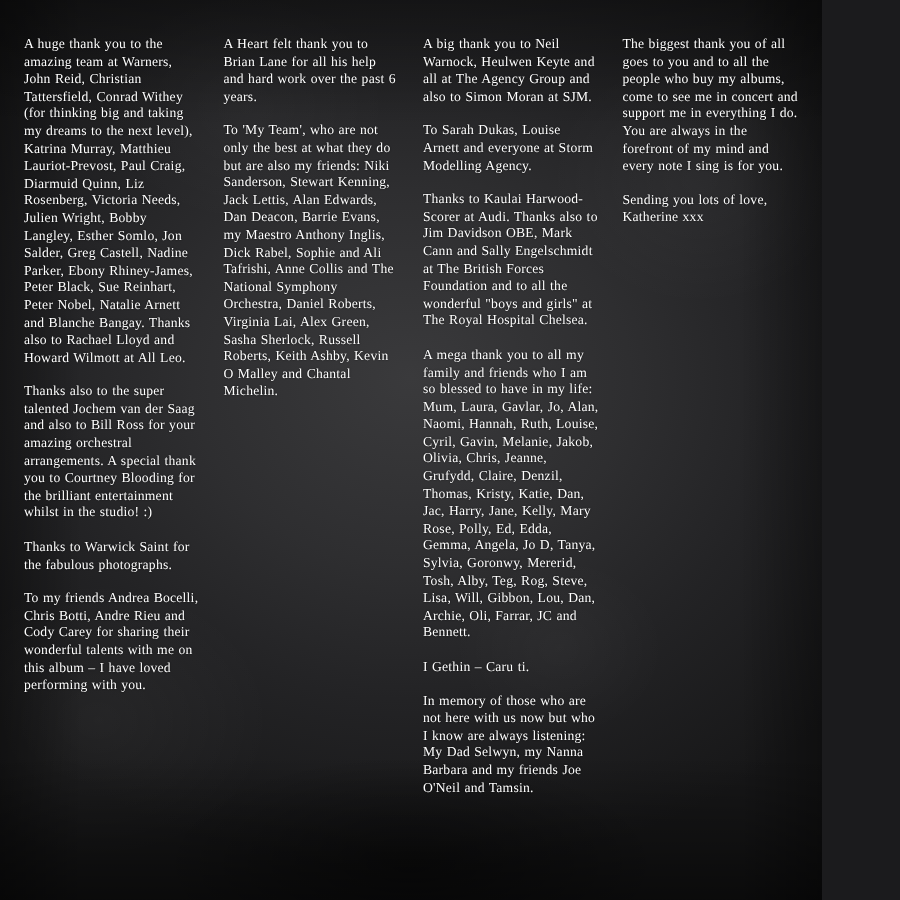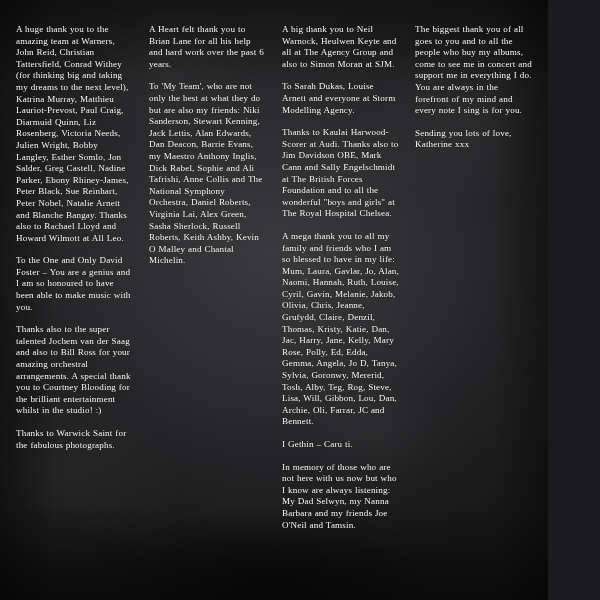--- a/index.html
+++ b/index.html
@@ -69,23 +69,23 @@
   .para:last-child { margin-bottom: 0; }
 </style>
 </head>
 <body>
 
 <div id="page">
   <div class="columns">
 
     <div class="col">
       <p class="para">A huge thank you to the amazing team at Warners, John Reid, Christian Tattersfield, Conrad Withey (for thinking big and taking my dreams to the next level), Katrina Murray, Matthieu Lauriot-Prevost, Paul Craig, Diarmuid Quinn, Liz Rosenberg, Victoria Needs, Julien Wright, Bobby Langley, Esther Somlo, Jon Salder, Greg Castell, Nadine Parker, Ebony Rhiney-James, Peter Black, Sue Reinhart, Peter Nobel, Natalie Arnett and Blanche Bangay. Thanks also to Rachael Lloyd and Howard Wilmott at All Leo.</p>
-      <p class="para">To the One and Only David Foster – You are a genius and I am so honoured to have been able to make music with you.</p>
       <p class="para">Thanks also to the super talented Jochem van der Saag and also to Bill Ross for your amazing orchestral arrangements. A special thank you to Courtney Blooding for the brilliant entertainment whilst in the studio! :)</p>
       <p class="para">Thanks to Warwick Saint for the fabulous photographs.</p>
+      <p class="para">To my friends Andrea Bocelli, Chris Botti, Andre Rieu and Cody Carey for sharing their wonderful talents with me on this album – I have loved performing with you.</p>
     </div>
 
     <div class="col">
       <p class="para">A Heart felt thank you to Brian Lane for all his help and hard work over the past 6 years.</p>
       <p class="para">To 'My Team', who are not only the best at what they do but are also my friends: Niki Sanderson, Stewart Kenning, Jack Lettis, Alan Edwards, Dan Deacon, Barrie Evans, my Maestro Anthony Inglis, Dick Rabel, Sophie and Ali Tafrishi, Anne Collis and The National Symphony Orchestra, Daniel Roberts, Virginia Lai, Alex Green, Sasha Sherlock, Russell Roberts, Keith Ashby, Kevin O Malley and Chantal Michelin.</p>
     </div>
 
     <div class="col">
       <p class="para">A big thank you to Neil Warnock, Heulwen Keyte and all at The Agency Group and also to Simon Moran at SJM.</p>
       <p class="para">To Sarah Dukas, Louise Arnett and everyone at Storm Modelling Agency.</p>

